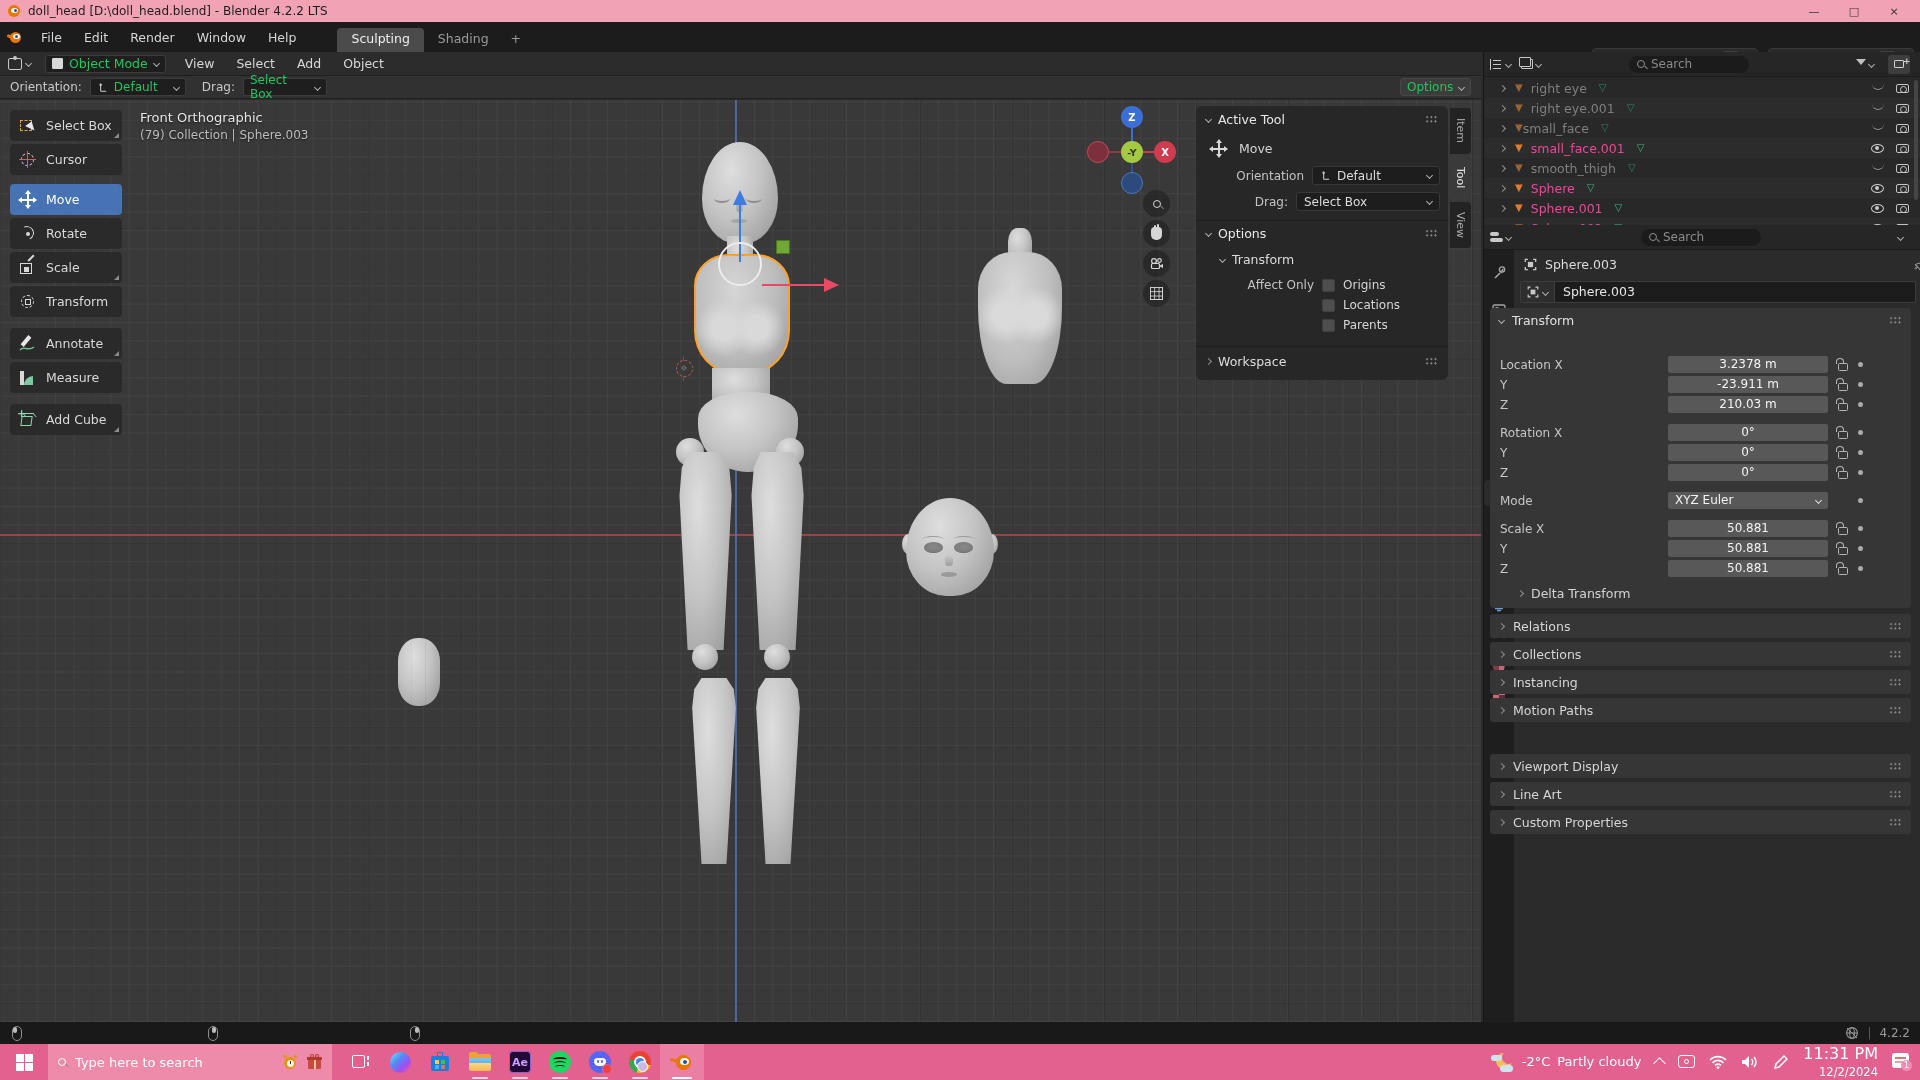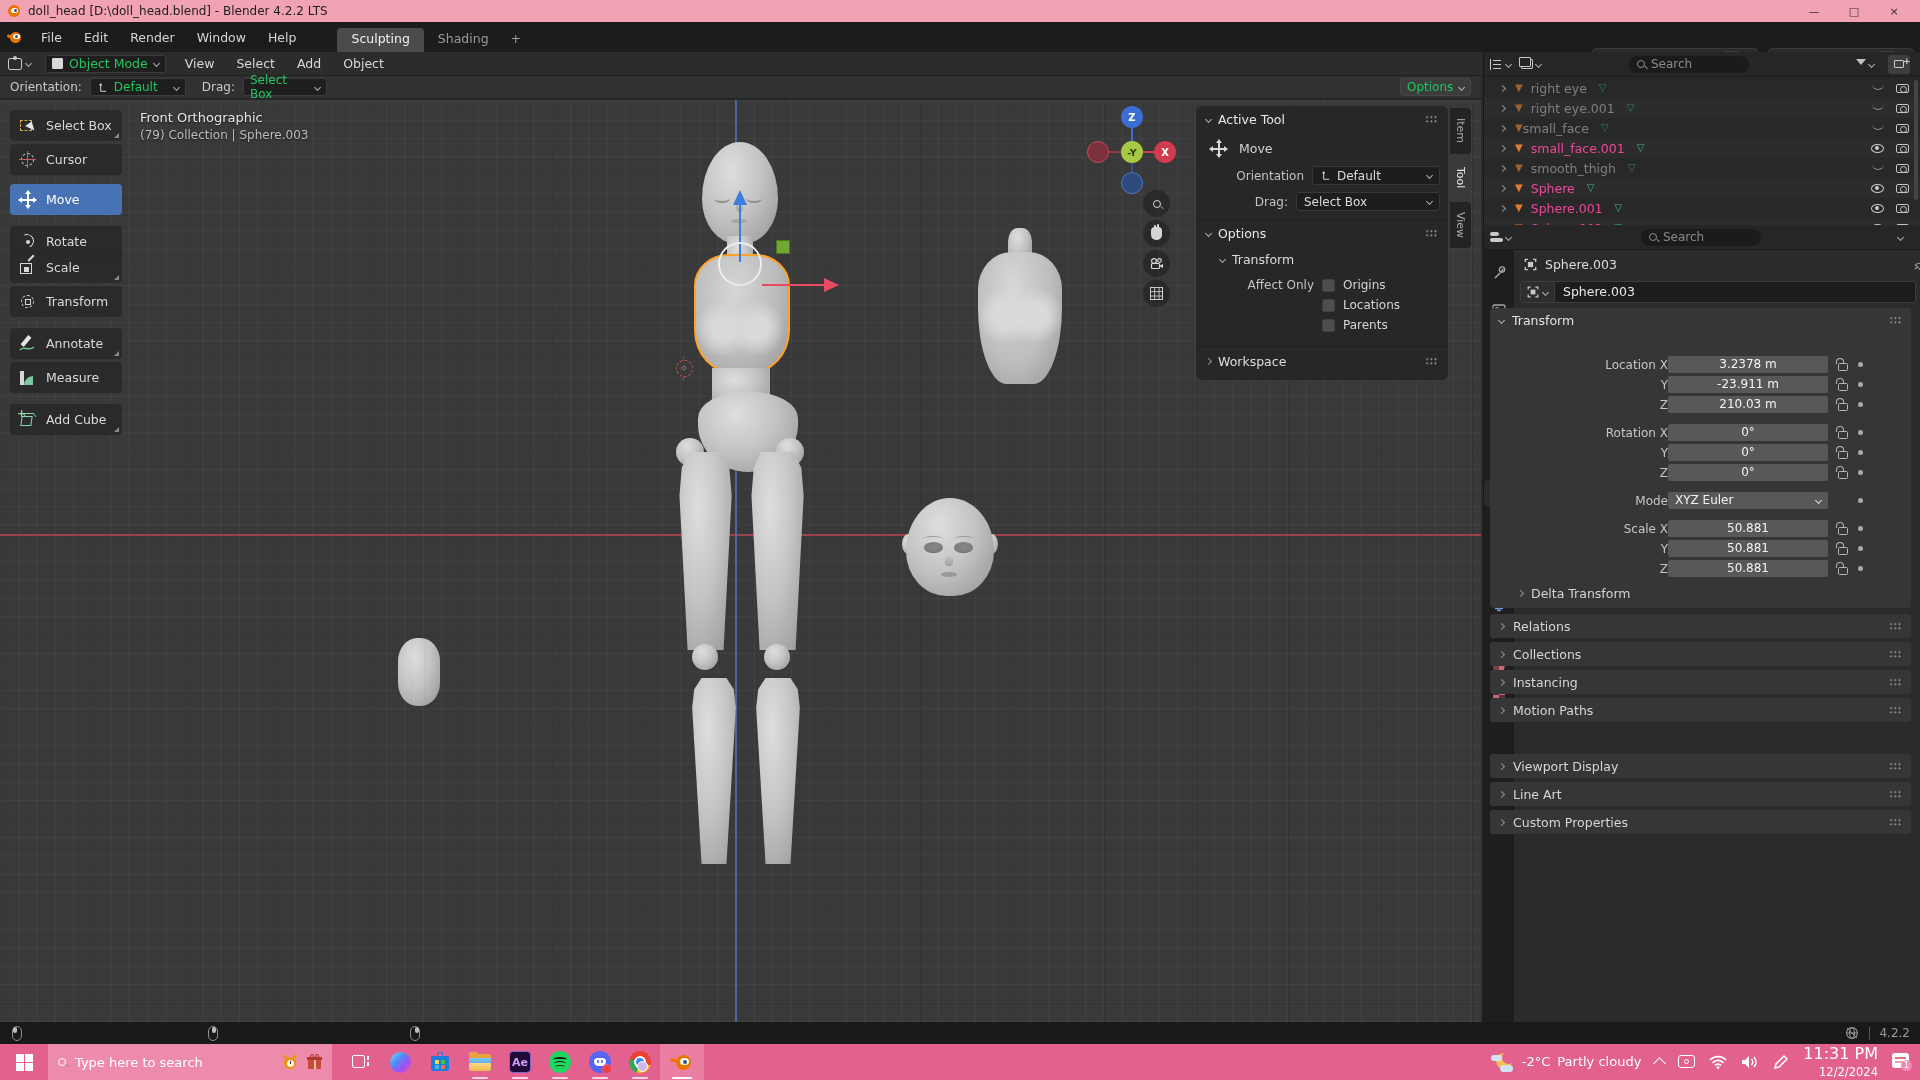--- a/index.html
+++ b/index.html
@@ -64,21 +64,21 @@
   .cam::before{content:"";position:absolute;left:3px;top:1px;width:5px;height:5px;border:1.1px solid #c4c4c4;border-radius:50%}
   .mag{width:8px;height:8px;border:1.4px solid #8d8d8d;border-radius:50%;position:relative;flex:none}
   .mag::after{content:"";position:absolute;left:6px;top:6px;width:4px;height:1.4px;background:#8d8d8d;transform:rotate(45deg)}
   
   .props{position:absolute;left:1483px;top:225px;width:437px;height:797px;background:#2b2b2b;border-left:1px solid #161616}
   .p-head{position:absolute;left:0;top:0;width:437px;height:25px;background:#262626;border-bottom:1px solid #1c1c1c;display:flex;align-items:center}
   .tabcol{position:absolute;left:0;top:25px;width:30px;height:772px;background:#1e1e1e}
   .ptab{position:absolute;left:0;width:30px;height:26px;display:flex;align-items:center;justify-content:center}
   .ptab.sel{background:#2b2b2b;border-radius:4px 0 0 4px}
   .prow{position:absolute;display:flex;align-items:center;width:402px;left:10px}
-  .plabel{width:168px;text-align:right;color:#c6c6c6;font-size:12px;flex:none}
+  .plabel{width:168px;text-align:left;color:#c6c6c6;font-size:12px;padding-right:9px;flex:none}
   .pfield{width:160px;background:#585858;border-radius:2px;color:#f3f3f3;font-size:12px;text-align:center;height:17px;line-height:17px;flex:none}
   .lock{width:10px;height:8px;border:1.2px solid #b5b5b5;border-radius:1.5px;position:relative;margin-left:10px;margin-top:4px;flex:none}
   .lock::before{content:"";position:absolute;width:6px;height:5px;border:1.2px solid #b5b5b5;border-bottom:none;border-radius:4px 4px 0 0;top:-6px;left:-3px}
   .kdot{width:5px;height:5px;border-radius:50%;background:#ababab;margin-left:10px;flex:none}
   .pbar{position:absolute;left:6px;width:421px;height:24px;background:#363636;border-radius:3px;display:flex;align-items:center;gap:9px;padding:0 9px;color:#d6d6d6;font-size:12.5px}
   
   .statusbar{position:absolute;left:0;top:1022px;width:1920px;height:22px;background:#191919;display:flex;align-items:center;color:#9a9a9a;font-size:12px}
   .mouse{width:10px;height:15px;border:1.2px solid #8f8f8f;border-radius:5px;position:relative;flex:none}
   .mouse::before{content:"";position:absolute;width:4px;height:6px;background:#bdbdbd;top:0;border-radius:2px}
   .mouse.l::before{left:0}.mouse.m::before{left:2.5px}.mouse.r::before{right:0}
@@ -364,21 +364,21 @@
       <span class="ticon">
         <span class="abs" style="left:8px;top:1px;width:1.6px;height:15px;background:#fff"></span>
         <span class="abs" style="left:1px;top:8px;width:15px;height:1.6px;background:#fff"></span>
         <span class="abs" style="left:6px;top:-1px;border-left:3px solid transparent;border-right:3px solid transparent;border-bottom:4px solid #fff"></span>
         <span class="abs" style="left:6px;top:14px;border-left:3px solid transparent;border-right:3px solid transparent;border-top:4px solid #fff"></span>
         <span class="abs" style="left:-1px;top:6px;border-top:3px solid transparent;border-bottom:3px solid transparent;border-right:4px solid #fff"></span>
         <span class="abs" style="left:14px;top:6px;border-top:3px solid transparent;border-bottom:3px solid transparent;border-left:4px solid #fff"></span>
       </span>
       <span>Move</span>
     </div>
-    <div class="tbar-btn" style="top:226px">
+    <div class="tbar-btn" style="top:218px">
       <span class="ticon">
         <span class="abs" style="left:1px;top:1px;width:14px;height:14px;border:1.5px solid #d8d8d8;border-radius:50%;border-left-color:transparent;border-bottom-color:transparent;transform:rotate(20deg)"></span>
         <span class="abs" style="left:6.5px;top:6.5px;width:4px;height:4px;border-radius:50%;background:#d8d8d8"></span>
       </span>
       <span>Rotate</span>
     </div>
     <div class="tbar-btn" style="top:252px">
       <span class="ticon">
         <span class="abs" style="left:1px;top:4px;width:12px;height:11px;border:1.4px solid #d8d8d8"></span>
         <span class="abs" style="left:5px;top:8px;width:5px;height:5px;background:#d8d8d8"></span>

